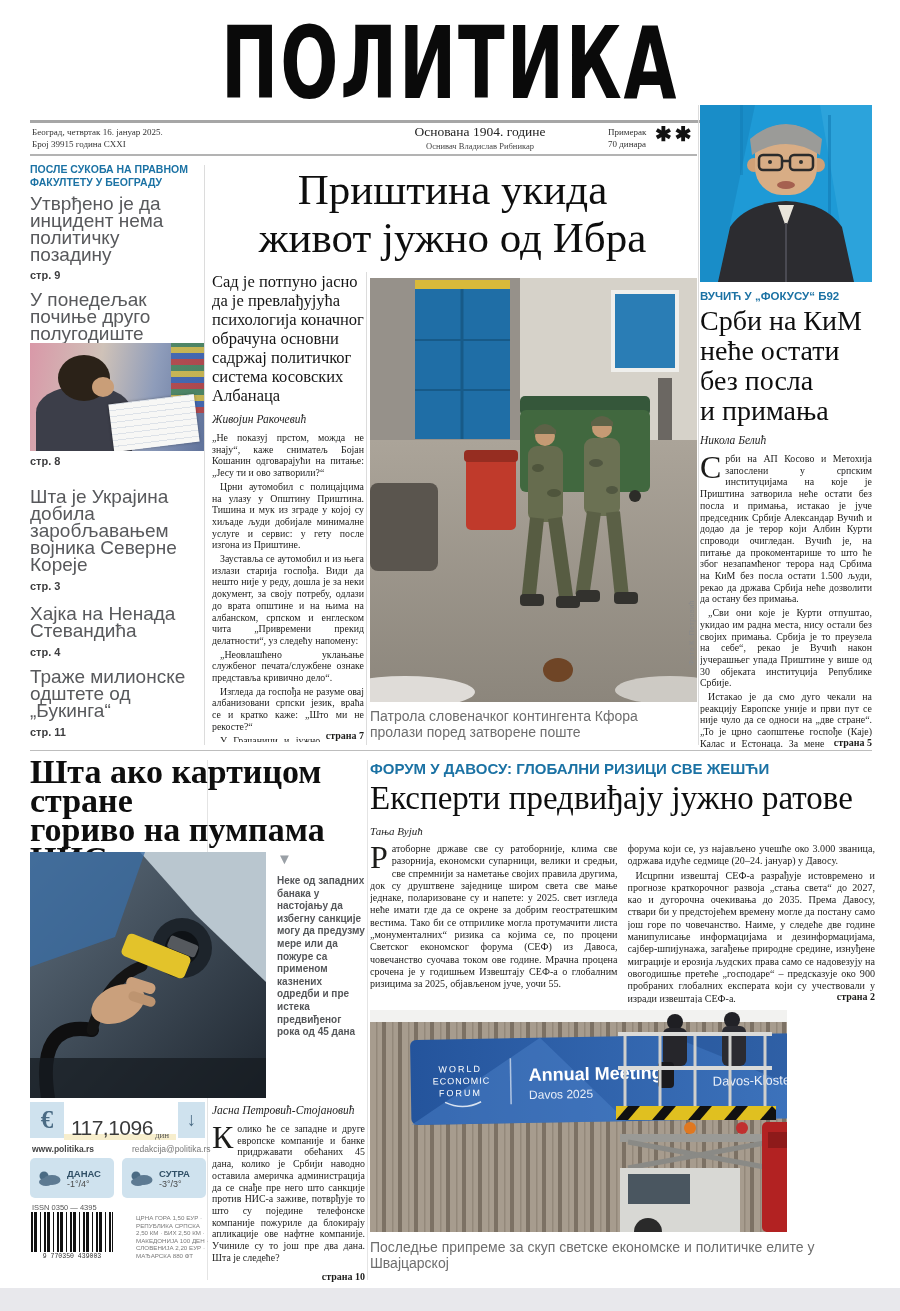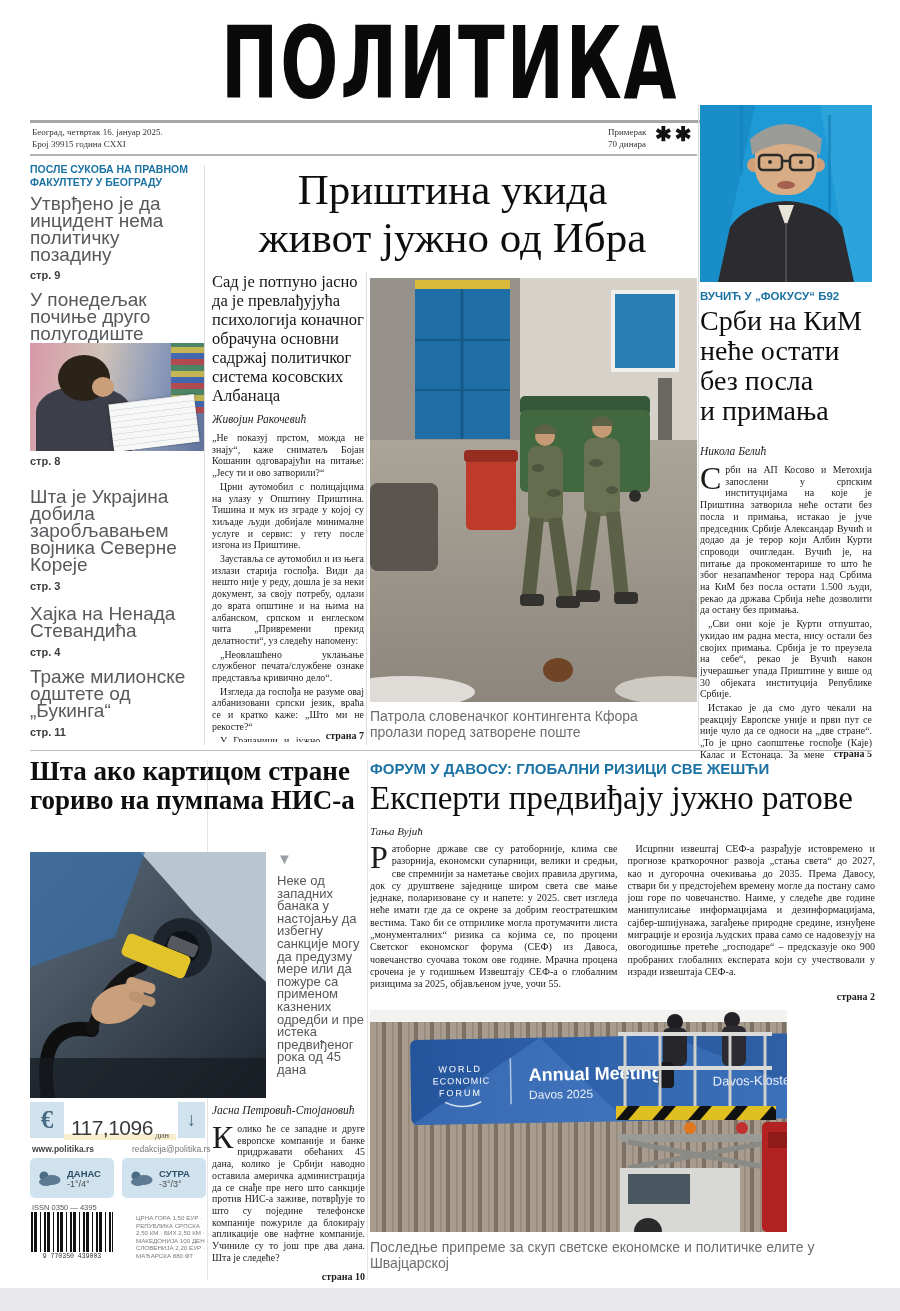--- a/index.html
+++ b/index.html
@@ -65,39 +65,39 @@
   #main-body { margin-top:7px; height:310px; }
   #main-photo { position:absolute; left:370px; top:278px; width:327px; height:424px; overflow:hidden; }
   #main-caption { position:absolute; left:370px; top:708px; width:310px; }
   #main-vcredit { left:688px; top:600px; }
 
   
   #vucic-photo { position:absolute; left:700px; top:105px; width:172px; height:177px; overflow:hidden; }
   #rightcol { position:absolute; left:700px; top:290px; width:172px; }
   #rightcol .kicker { font-size:11.5px; }
   #vucic-headline { margin-top:4px; font-size:28px; line-height:30px; color:#0e0e0e; }
-  #vucic-byline { margin-top:19px;font-style:italic; }
+  #vucic-byline { margin-top:8px;font-style:italic; }
   #vucic-body { margin-top:7px; height:296px; }
 
   
   #midrule { left:30px; top:750px; width:842px; height:1px; background:#bdbdbd; }
   #vr1 { left:204px; top:165px; height:580px; }
   #vr2 { left:366px; top:272px; height:473px; }
   #vr3 { left:698px; top:105px; height:640px; }
   #vr4 { left:207px; top:760px; height:520px; background:#e4e4e4; }
   #vr5 { left:367px; top:760px; height:520px; background:#e4e4e4; }
 
   
   #nis-headline { position:absolute; left:30px; top:757px; width:340px; font-weight:bold;
-                  font-size:27px; line-height:29px; color:#0e0e0e; }
+                  font-size:34px; line-height:29px; color:#0e0e0e; }
   #nis-photo { position:absolute; left:30px; top:852px; width:236px; height:246px; overflow:hidden; }
   #nis-deck { position:absolute; left:277px; top:852px; width:88px; }
   #nis-deck .tri { color:#9aa0a6; font-size:15px; line-height:15px; }
-  #nis-deck .dtxt { margin-top:8px; font-family:"Liberation Sans", sans-serif; font-size:13px;
-                    line-height:12.6px; color:#55575a; }
+  #nis-deck .dtxt { margin-top:8px; font-family:"Liberation Sans", sans-serif; font-size:10px;
+                    line-height:12.6px; color:#55575a;font-weight:bold; }
 
   
   #davos { position:absolute; left:370px; top:760px; width:505px; }
   #davos .kicker { font-size:15px; }
   #davos-headline { margin-top:3px; font-size:33px; line-height:36px; color:#0e0e0e; }
   #davos-byline { margin-top:9px; font-size:11px; }
   #davos-cols { margin-top:6px; display:flex; gap:10px; }
   #davos-cols .bodytxt { width:248px; height:160px; line-height:12.3px; font-size:10.1px; }
   #davos-photo { position:absolute; left:370px; top:1010px; width:417px; height:222px; overflow:hidden; }
   #davos-caption { position:absolute; left:370px; top:1239px; width:480px; }
@@ -139,20 +139,24 @@
 <body>
 
 <div id="page">
 
   <div id="logo"><span>ПОЛИТИКА</span></div>
   <div id="rule-top" class="hrule"></div>
   <div id="rule-bot" class="hrule"></div>
   <div id="dl-left">
     <div>Београд, четвртак 16. јануар 2025.</div>
     <div>Број 39915 година CXXI</div>
+  </div>
+  <div id="dl-center">
+    <div class="big">Основана 1904. године</div>
+    <div class="sm">Оснивач Владислав Рибникар</div>
   </div>
   <div id="dl-right">
     <div>Примерак</div>
     <div>70 динара</div>
   </div>
   <div id="dl-stars">✱✱</div>
 
   <div id="vucic-photo">
     <svg width="172" height="177" viewBox="0 0 172 177">
       <rect width="172" height="177" fill="#1e9ad6"></rect>
@@ -334,20 +338,21 @@
 
   <div id="davos">
     <div class="kicker">ФОРУМ У ДАВОСУ: ГЛОБАЛНИ РИЗИЦИ СВЕ ЖЕШЋИ</div>
     <div id="davos-headline">Експерти предвиђају јужно ратове</div>
     <div id="davos-byline" class="byline">Тања Вујић</div>
     <div id="davos-cols">
       <div class="bodytxt">
         <p><span class="dc">Р</span><span>атоборне државе све су ратоборније, клима све разорнија, економски супарници, велики и средњи, све спремнији за наметање својих правила другима, док су друштвене заједнице широм света све мање једнаке, поларизоване су и напете: у 2025. свет изгледа неће имати где да се окрене за добрим геостратешким вестима. Тако би се отприлике могла протумачити листа „монументалних“ ризика са којима се, по процени Светског економског форума (СЕФ) из Давоса, човечанство суочава током ове године. Мрачна процена срочена је у годишњем Извештају СЕФ-а о глобалним ризицима за 2025, објављеном јуче, уочи 55.</span></p>
       </div>
       <div class="bodytxt">
+        <p>форума који се, уз најављено учешће око 3.000 званица, одржава идуће седмице (20–24. јануар) у Давосу.</p>
         <p class="ind">Исцрпни извештај СЕФ-а разрађује истовремено и прогнозе краткорочног развоја „стања света“ до 2027, као и дугорочна очекивања до 2035. Према Давосу, ствари би у предстојећем времену могле да постану само још горе по човечанство. Наиме, у следеће две године манипулисање информацијама и дезинформацијама, сајбер-шпијунажа, загађење природне средине, изнуђене миграције и ерозија људских права само се надовезују на овогодишње претеће „господаре“ – предсказује око 900 пробраних глобалних експерата који су учествовали у изради извештаја СЕФ-а.</p>
         <span class="cont">страна 2</span>
       </div>
     </div>
   </div>
   <div id="davos-photo">
     <svg width="505" height="222" viewBox="0 0 505 222">
       <defs>
         <pattern id="wood" width="16" height="222" patternUnits="userSpaceOnUse">
           <rect width="16" height="222" fill="#a79c8e"></rect>

